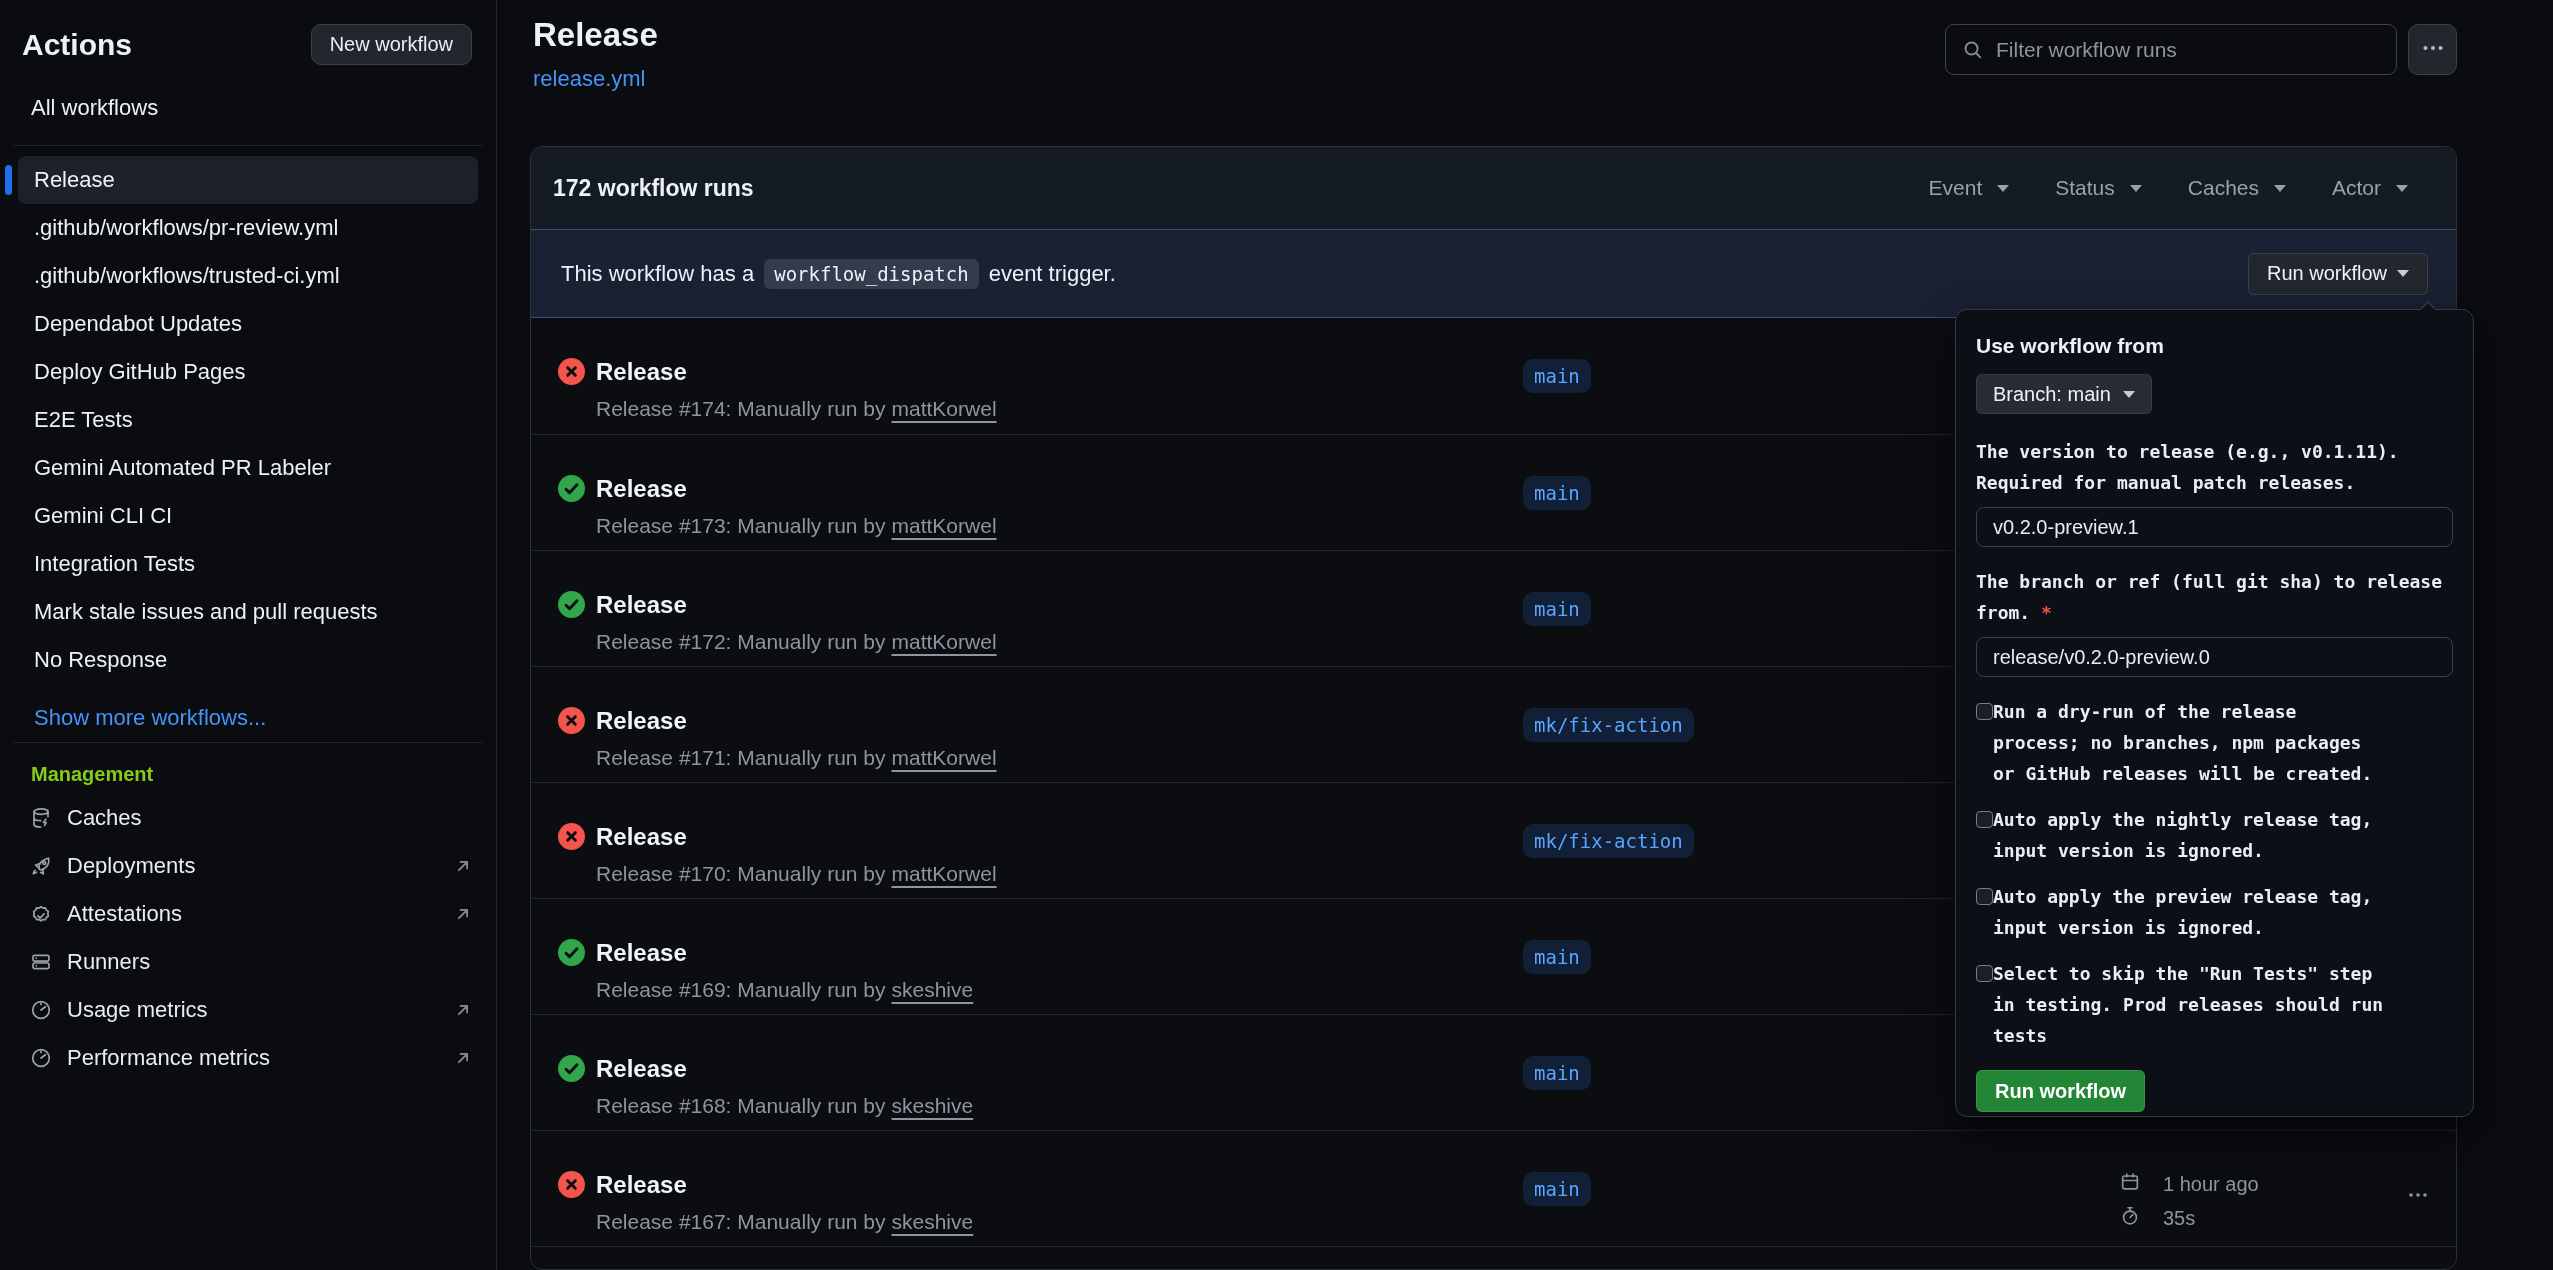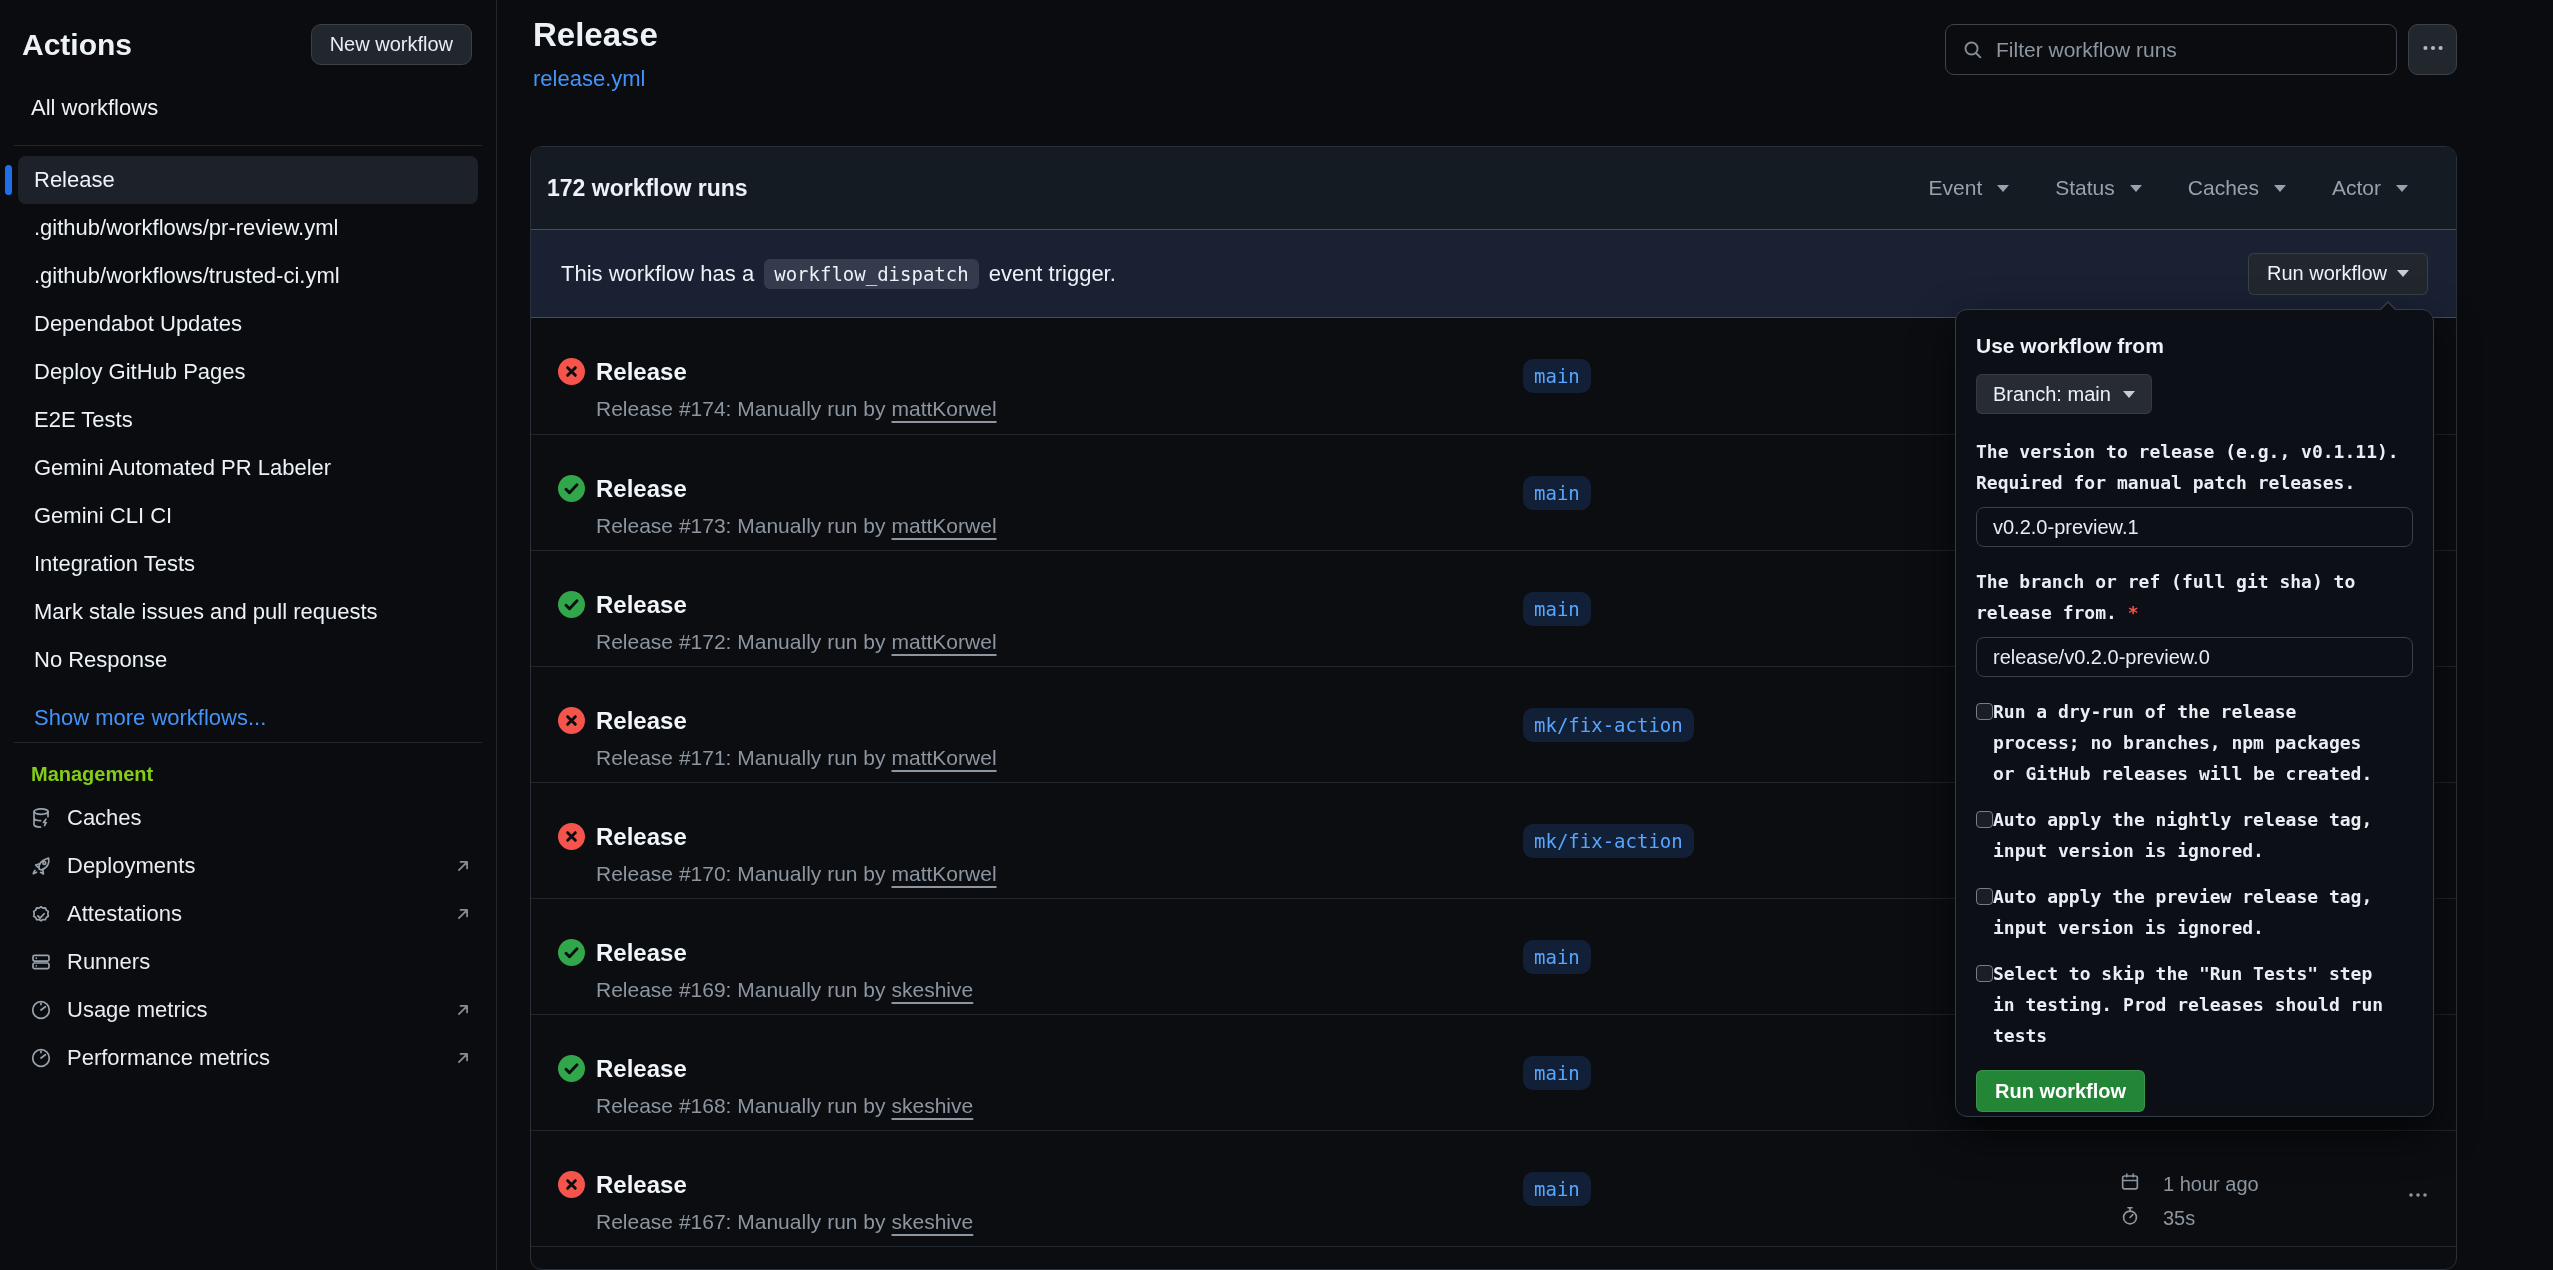--- a/index.html
+++ b/index.html
@@ -42,21 +42,21 @@
   .filter-input::placeholder { color:#8d96a0; }
   .search-ico { position:absolute; left:1961px; top:38px; pointer-events:none; }
   .kebab-btn { position:absolute; left:2408px; top:24px; width:49px; height:51px;
                background:#22272e; border:1px solid #3a4149; border-radius:10px;
                display:flex; align-items:center; justify-content:center; cursor:pointer; }
 
   
   .card { position:absolute; left:530px; top:146px; width:1927px; height:1124px;
           background:#0b0d11; border:1px solid #2b313a; border-radius:12px; overflow:hidden; }
   .card-header { height:82px; background:#151b23; display:flex; align-items:center;
-                 justify-content:space-between; padding:0 48px 0 16px; }
+                 justify-content:space-between; padding:0 48px 0 22px; }
   .runs-count { font-size:23px; font-weight:700; }
   .filters { display:flex; gap:46px; }
   .filter-btn { background:none; border:none; color:#99a1aa; font-size:21px; font-family:inherit;
                 display:flex; align-items:center; gap:15px; cursor:pointer; }
   .caret { display:inline-block; width:0; height:0; border-left:6px solid transparent;
            border-right:6px solid transparent; border-top:7px solid #99a1aa; }
   .banner { height:89px; background:#1a2133; border-top:1px solid #33507f; border-bottom:1px solid #33507f;
             position:relative; display:flex; align-items:center; padding-left:30px; font-size:22px; }
   .code { font-family:"DejaVu Sans Mono","Liberation Mono",monospace; font-size:19px;
           background:rgba(99,110,123,0.35); padding:4px 10px; border-radius:6px; margin:0 10px; }
@@ -77,21 +77,21 @@
   .branch-chip { position:absolute; left:992px; top:50%; transform:translateY(-50%);
                  font-family:"DejaVu Sans Mono","Liberation Mono",monospace; font-size:19px;
                  color:#58a6ff; background:rgba(56,139,253,0.16); padding:6px 11px; border-radius:10px; }
   .run-meta { position:absolute; left:1588px; top:40px; color:#8d96a0; font-size:20px; }
   .meta-line { display:flex; align-items:center; gap:22px; height:27px; }
   .meta-line + .meta-line { margin-top:7px; }
   .run-kebab { position:absolute; right:26px; top:52px; background:none; border:none; cursor:pointer; }
   .more-row { height:25px; border-top:1px solid #1f252c; }
 
   
-  .panel { position:absolute; left:1955px; top:309px; width:479px; height:808px; z-index:20;
+  .panel { position:absolute; left:1955px; top:309px; width:519px; height:808px; z-index:20;
            background:#0c0f15; border:1px solid #343b44; border-radius:12px;
            box-shadow:0 16px 40px rgba(0,0,0,0.65); padding:24px 20px; }
   .panel::before { content:""; position:absolute; top:-9px; right:36px; width:0; height:0;
            border-left:9px solid transparent; border-right:9px solid transparent; border-bottom:9px solid #343b44; }
   .panel::after { content:""; position:absolute; top:-7px; right:37px; width:0; height:0;
            border-left:8px solid transparent; border-right:8px solid transparent; border-bottom:8px solid #0c0f15; }
   .panel-heading { font-size:21px; font-weight:700; margin-bottom:16px; }
   .branch-btn { display:inline-flex; align-items:center; gap:12px; height:40px; padding:0 16px;
            background:#262b34; border:1px solid rgba(240,246,252,0.08); border-radius:6px;
            color:#ecf2f8; font-size:20px; font-family:inherit; margin-bottom:22px; cursor:pointer; }

